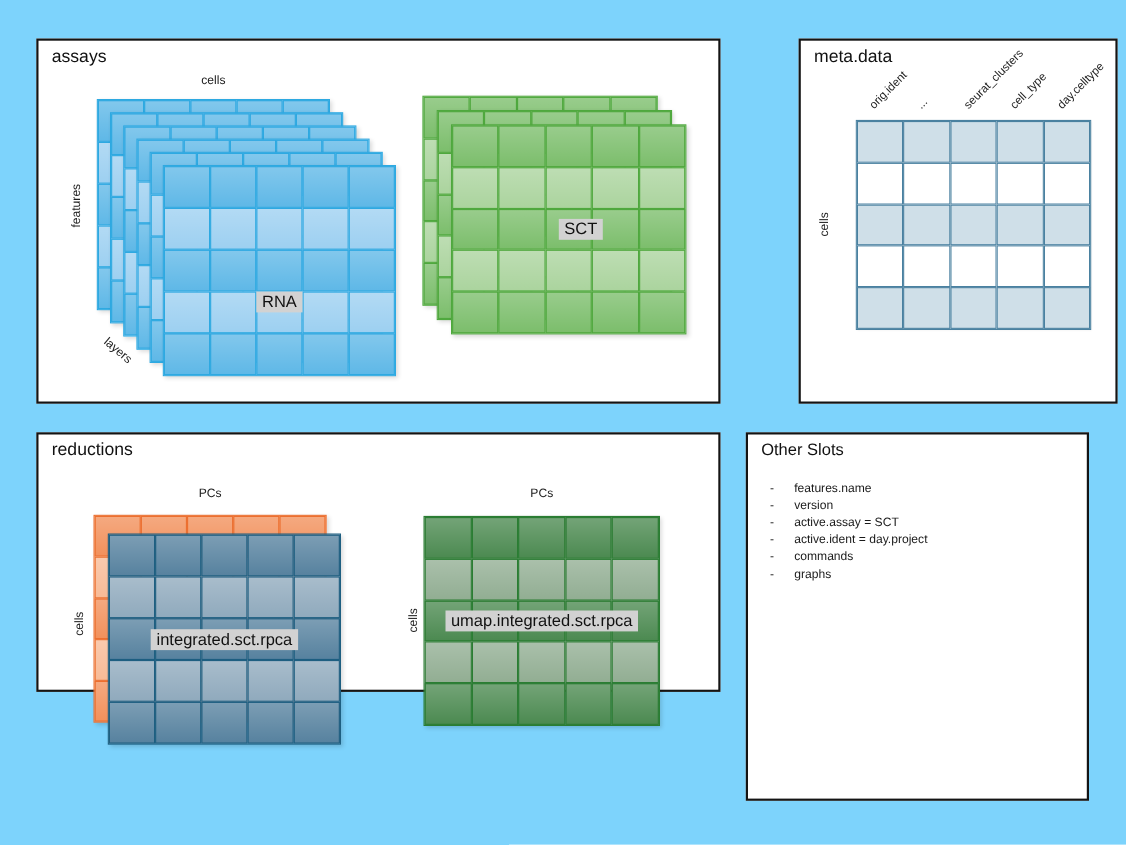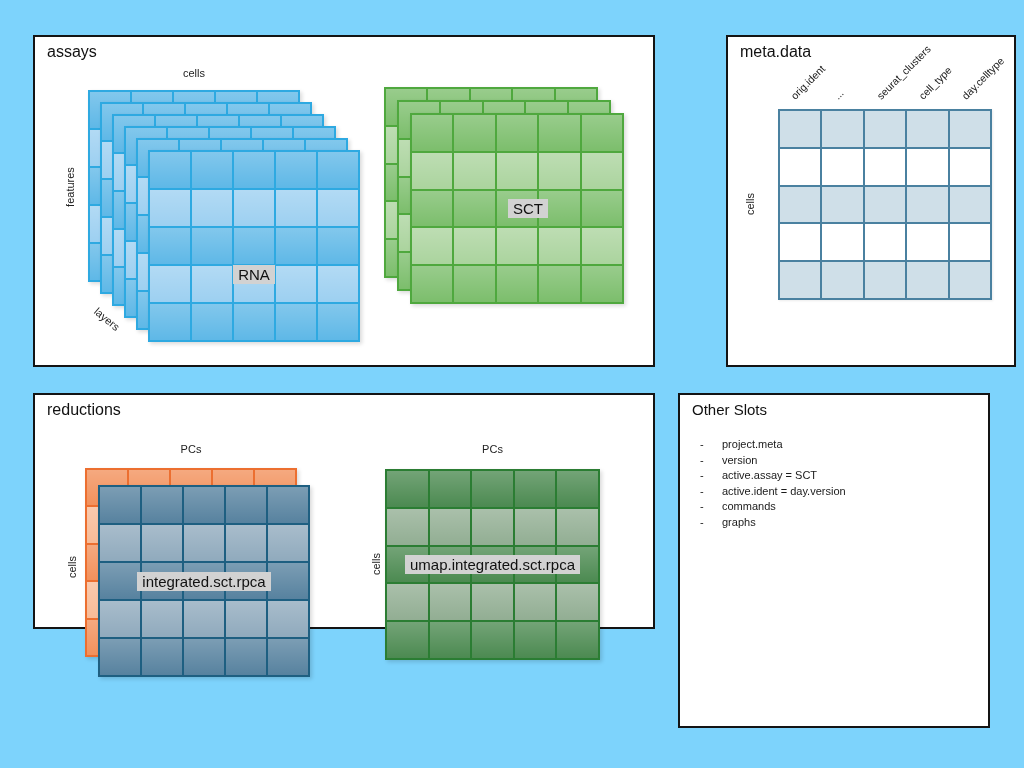--- a/index.html
+++ b/index.html
@@ -446,33 +446,33 @@
     <div class="overlay" style="left:350px;top:74px;width:215px;height:191px;">
       <span class="matrix-tag">umap.integrated.sct.rpca</span>
     </div>
   </div>
 
   <div class="panel" id="panel-other">
     <div class="panel-title">Other Slots</div>
     <div class="slot-list">
       <div class="slot-item">
         <span class="slot-bullet">-</span>
-        <span>project.meta</span>
+        <span>features.name</span>
       </div>
       <div class="slot-item">
         <span class="slot-bullet">-</span>
         <span>version</span>
       </div>
       <div class="slot-item">
         <span class="slot-bullet">-</span>
         <span>active.assay = SCT</span>
       </div>
       <div class="slot-item">
         <span class="slot-bullet">-</span>
-        <span>active.ident = day.version</span>
+        <span>active.ident = day.project</span>
       </div>
       <div class="slot-item">
         <span class="slot-bullet">-</span>
         <span>commands</span>
       </div>
       <div class="slot-item">
         <span class="slot-bullet">-</span>
         <span>graphs</span>
       </div>
     </div>

